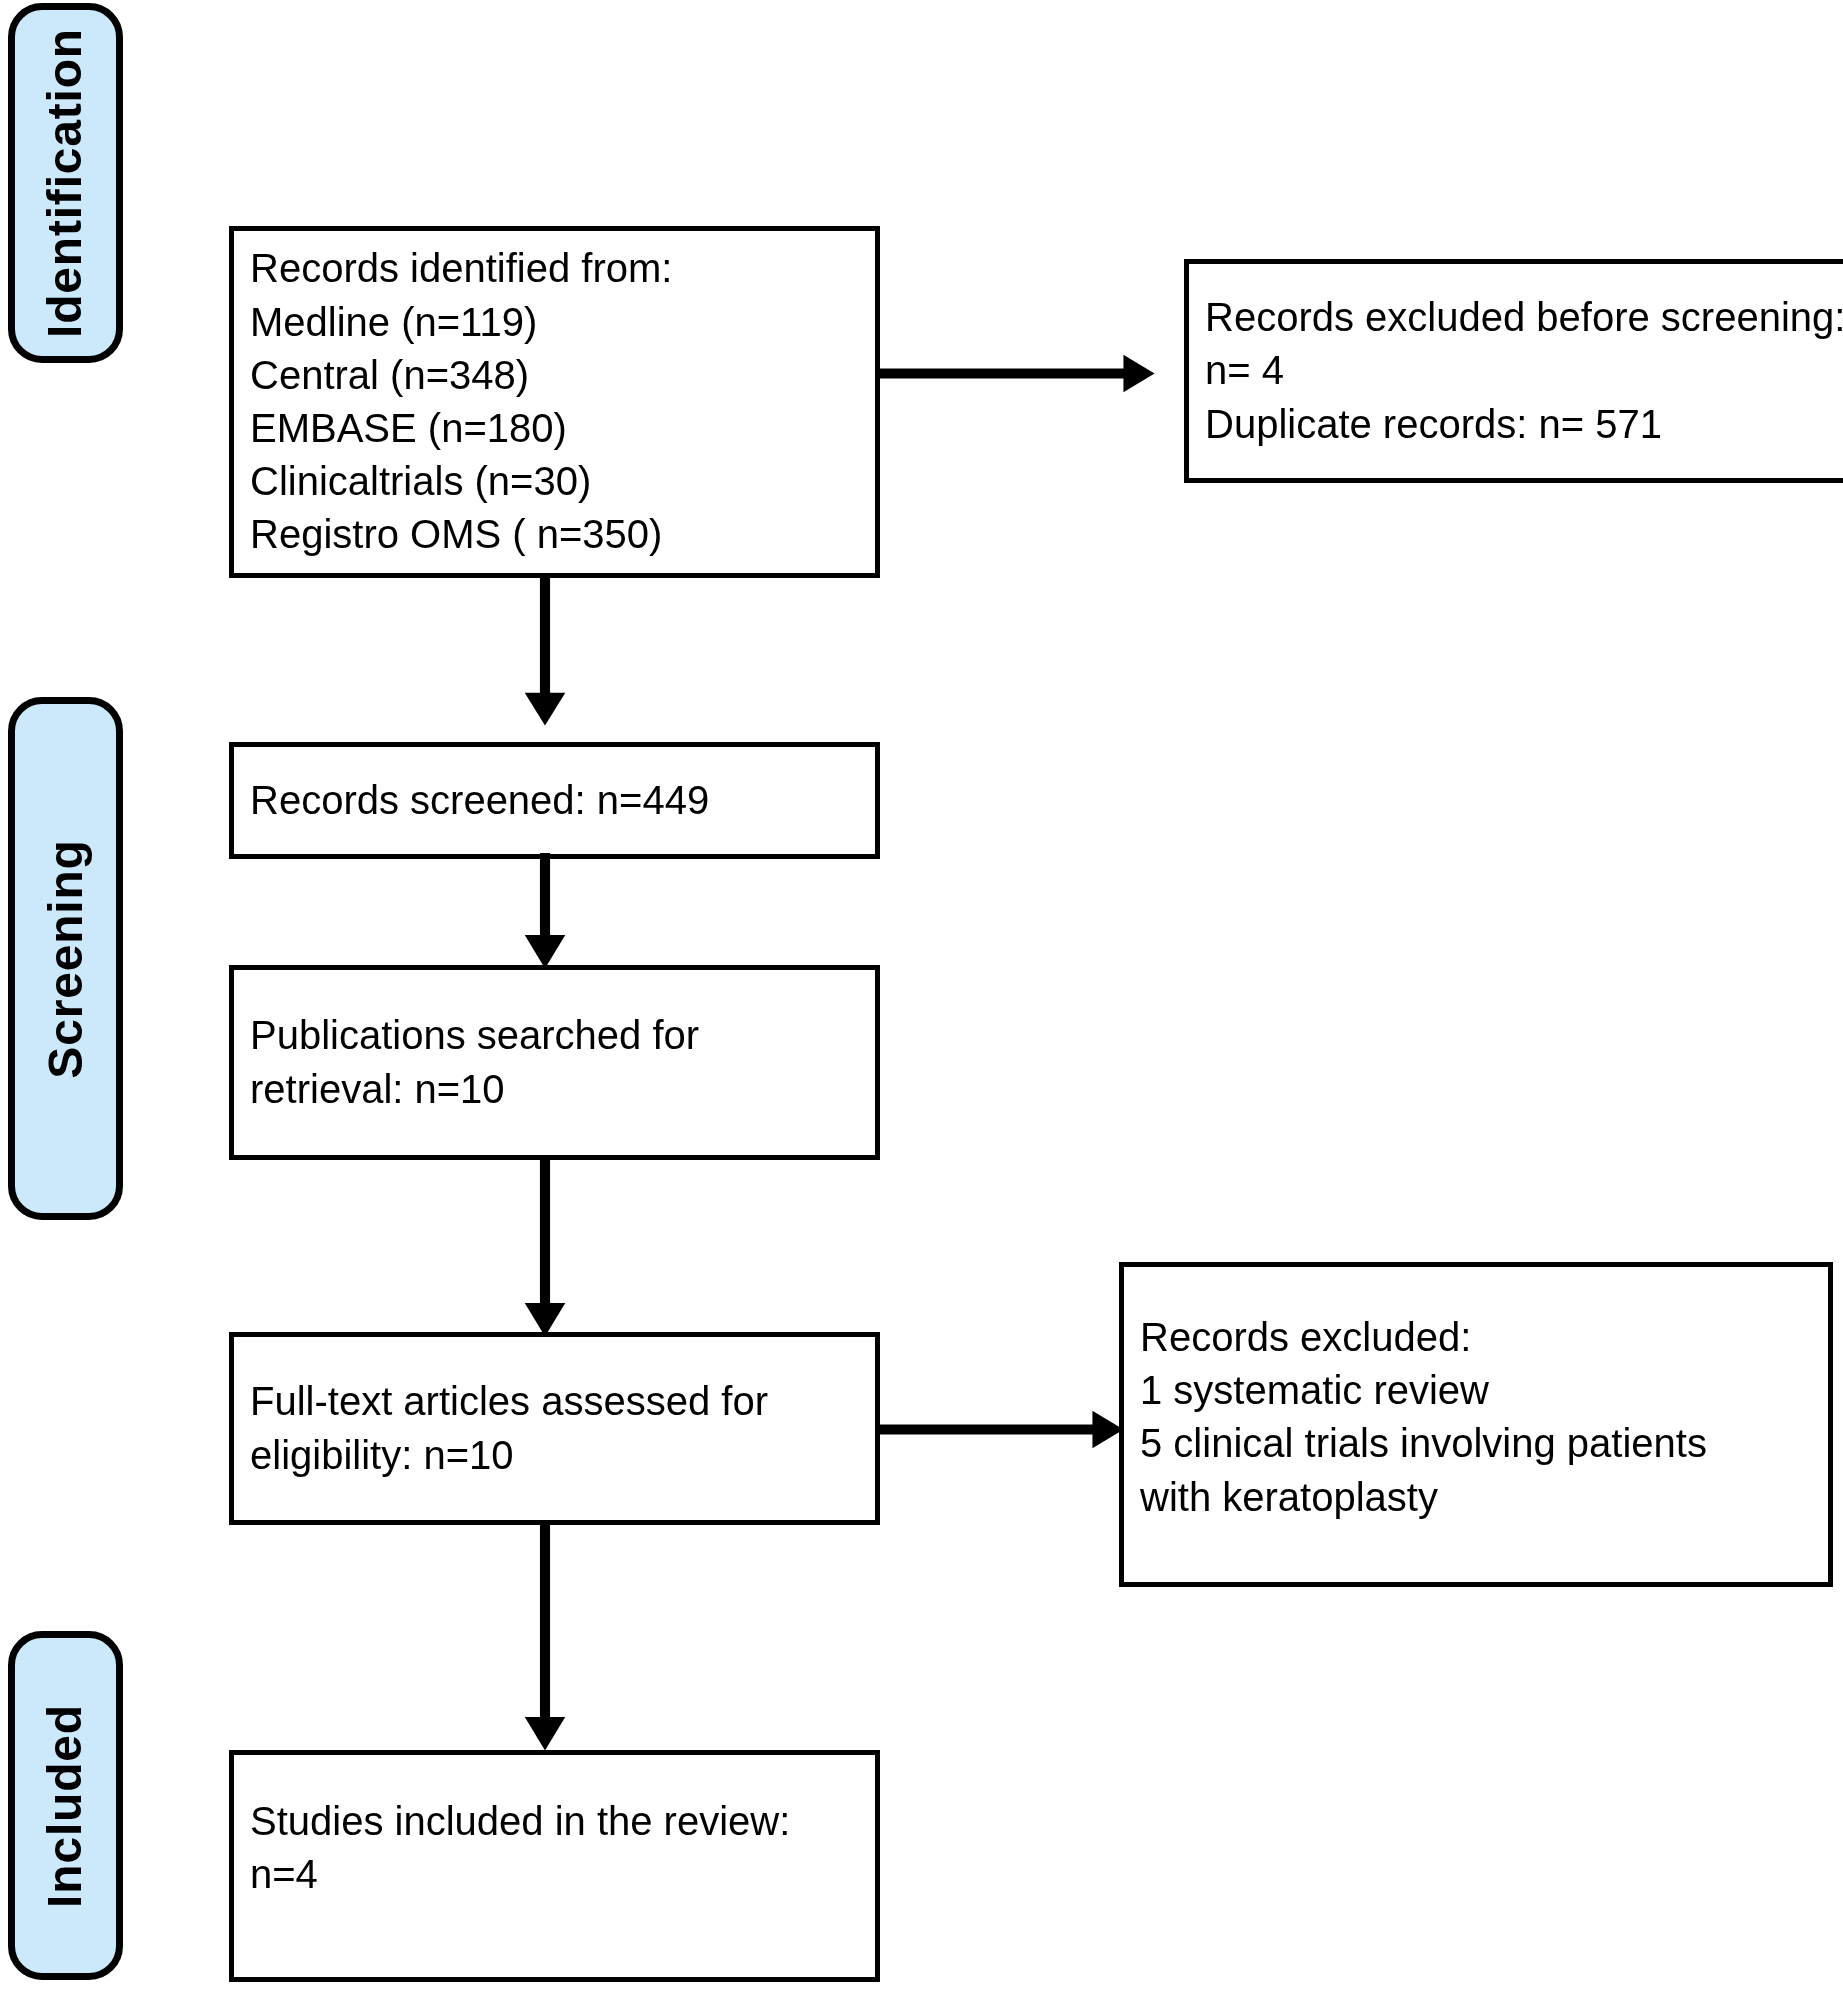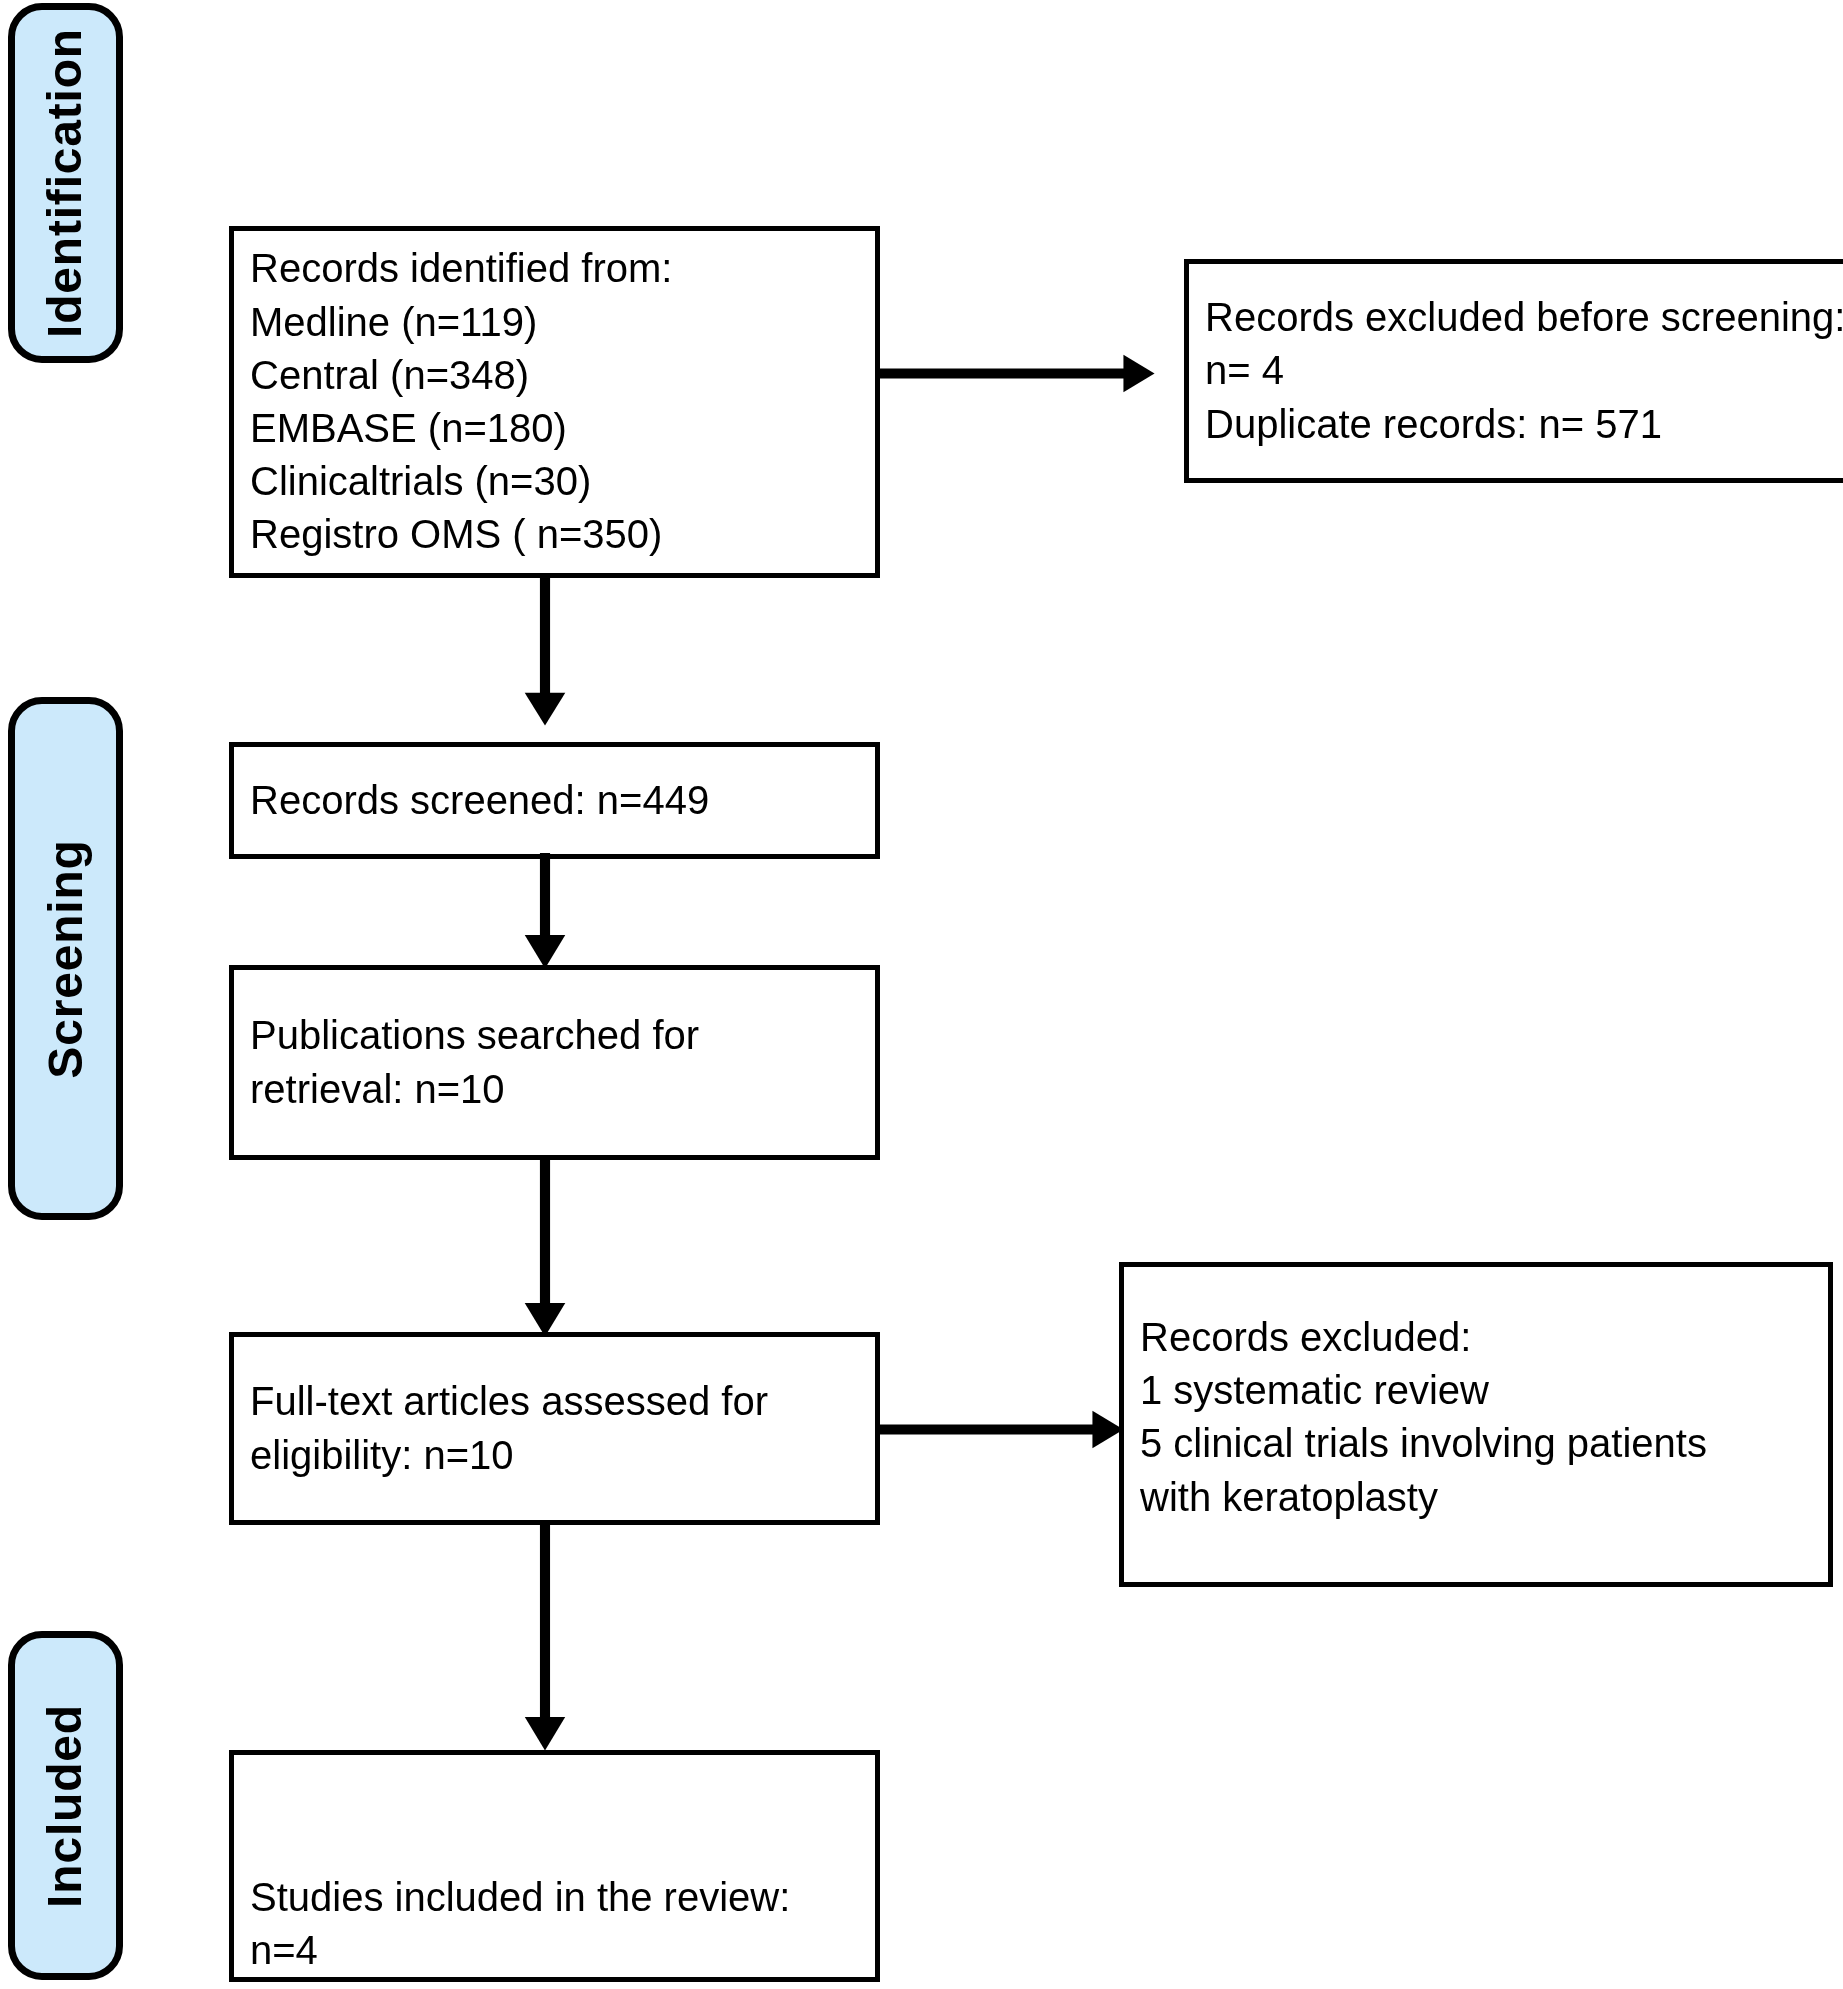--- a/index.html
+++ b/index.html
@@ -116,21 +116,21 @@
 
   <div class="flow-box" style="left:1119px; top:1262px; width:714px; height:325px; justify-content:flex-start;">
     <div class="lines" style="margin-top:44px;">
       <div class="line">Records excluded:</div>
       <div class="line">1 systematic review</div>
       <div class="line">5 clinical trials involving patients</div>
       <div class="line">with keratoplasty</div>
     </div>
   </div>
 
-  <div class="flow-box" style="left:229px; top:1750px; width:651px; height:232px; justify-content:flex-end;">
+  <div class="flow-box" style="left:229px; top:1750px; width:651px; height:232px; justify-content:flex-start;">
     <div class="lines" style="margin-top:40px;">
       <div class="line">Studies included in the review:</div>
       <div class="line">n=4</div>
     </div>
   </div>
 
   <svg class="arrow-svg" style="left:876px; top:350px;" width="284" height="47" viewBox="0 0 365 60">
     <line x1="0" y1="30" x2="320" y2="30" stroke="#000000" stroke-width="13"></line>
     <polygon points="318,6 358,30 318,54" fill="#000000"></polygon>
   </svg>

